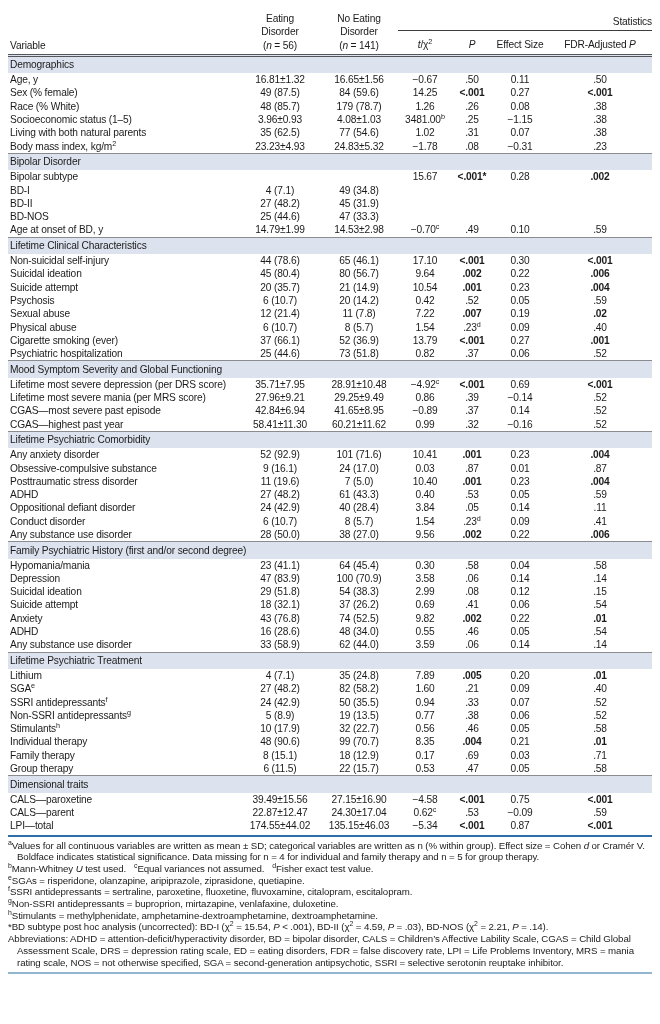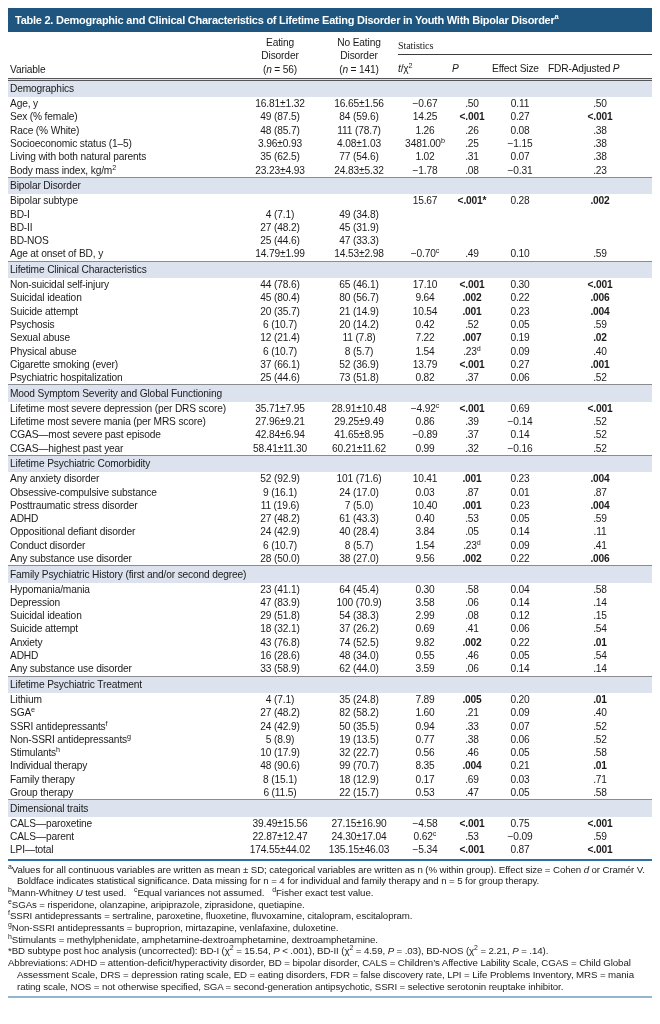--- a/index.html
+++ b/index.html
@@ -27,24 +27,24 @@
     font-size:10.2px;line-height:13.3px;letter-spacing:-0.15px;
     margin-top:4px;
   }
   col.c-var{width:232px;} col.c-ed{width:80px;} col.c-ne{width:78px;}
   col.c-stat{width:54px;} col.c-p{width:40px;} col.c-es{width:56px;} col.c-fdr{width:104px;}
   th{font-weight:normal;padding:0;}
   thead th[rowspan], thead tr.sub th{border-bottom:3px double #55565a;}
   thead .varh{text-align:left;vertical-align:bottom;padding:0 0 2px 2px;}
   thead .grp{text-align:center;vertical-align:bottom;white-space:pre-line;padding-bottom:2px;}
   thead .stats{
-    text-align:left;vertical-align:bottom;
-    border-bottom:1px solid #3c3d40 !important;padding-bottom:1px;font-family:Liberation Serif, serif;
-  }
-  thead tr.sub th{text-align:left;vertical-align:bottom;padding:2px 0 3px 0;}
+    text-align:right;vertical-align:bottom;
+    border-bottom:1px solid #3c3d40 !important;padding-bottom:1px;
+  }
+  thead tr.sub th{text-align:center;vertical-align:bottom;padding:2px 0 3px 0;}
   td{padding:0;vertical-align:top;}
   tr.section td{
     background:var(--band);border-top:1px solid #8a8c90;
     padding:1.5px 0 1.5px 2px;text-align:left;
   }
   tbody tr.section:first-child td{border-top:none;margin-top:19px;}
   td.var{text-align:left;padding-left:2px;white-space:nowrap;overflow:hidden;}
   td.num{text-align:center;white-space:nowrap;}
   td.sig{font-weight:bold;}
   tbody tr:last-child td{border-bottom:2px solid var(--rule-blue);padding-bottom:2px;}
@@ -56,21 +56,20 @@
   }
   .fn{padding-left:9px;text-indent:-9px;}
   .fn sup{font-size:6.9px;}
   .page-rule{width:644px;border-top:2px solid var(--page-rule);margin-top:4px;margin-bottom:6px;}
 </style>
 </head>
 <body>
 
 <div class="page">
 
-  <div class="title-bar">Table 2. Demographic and Clinical Characteristics of Lifetime Eating Disorder in Youth With Bipolar Disorder<sup>a</sup></div>
 
   <table>
     <colgroup>
       <col class="c-var">
         <col class="c-ed">
         <col class="c-ne">
       <col class="c-stat">
         <col class="c-p">
         <col class="c-es">
         <col class="c-fdr">
@@ -111,21 +110,21 @@
           <td class="num">49 (87.5)</td>
           <td class="num">84 (59.6)</td>
           <td class="num">14.25</td>
           <td class="num sig">&lt;.001</td>
           <td class="num">0.27</td>
           <td class="num sig">&lt;.001</td>
         </tr>
         <tr>
           <td class="var">Race (% White)</td>
           <td class="num">48 (85.7)</td>
-          <td class="num">111 (78.7)</td>
+          <td class="num">179 (78.7)</td>
           <td class="num">1.26</td>
           <td class="num">.26</td>
           <td class="num">0.08</td>
           <td class="num">.38</td>
         </tr>
         <tr>
           <td class="var">Socioeconomic status (1–5)</td>
           <td class="num">3.96±0.93</td>
           <td class="num">4.08±1.03</td>
           <td class="num">3481.00<sup>b</sup></td>

